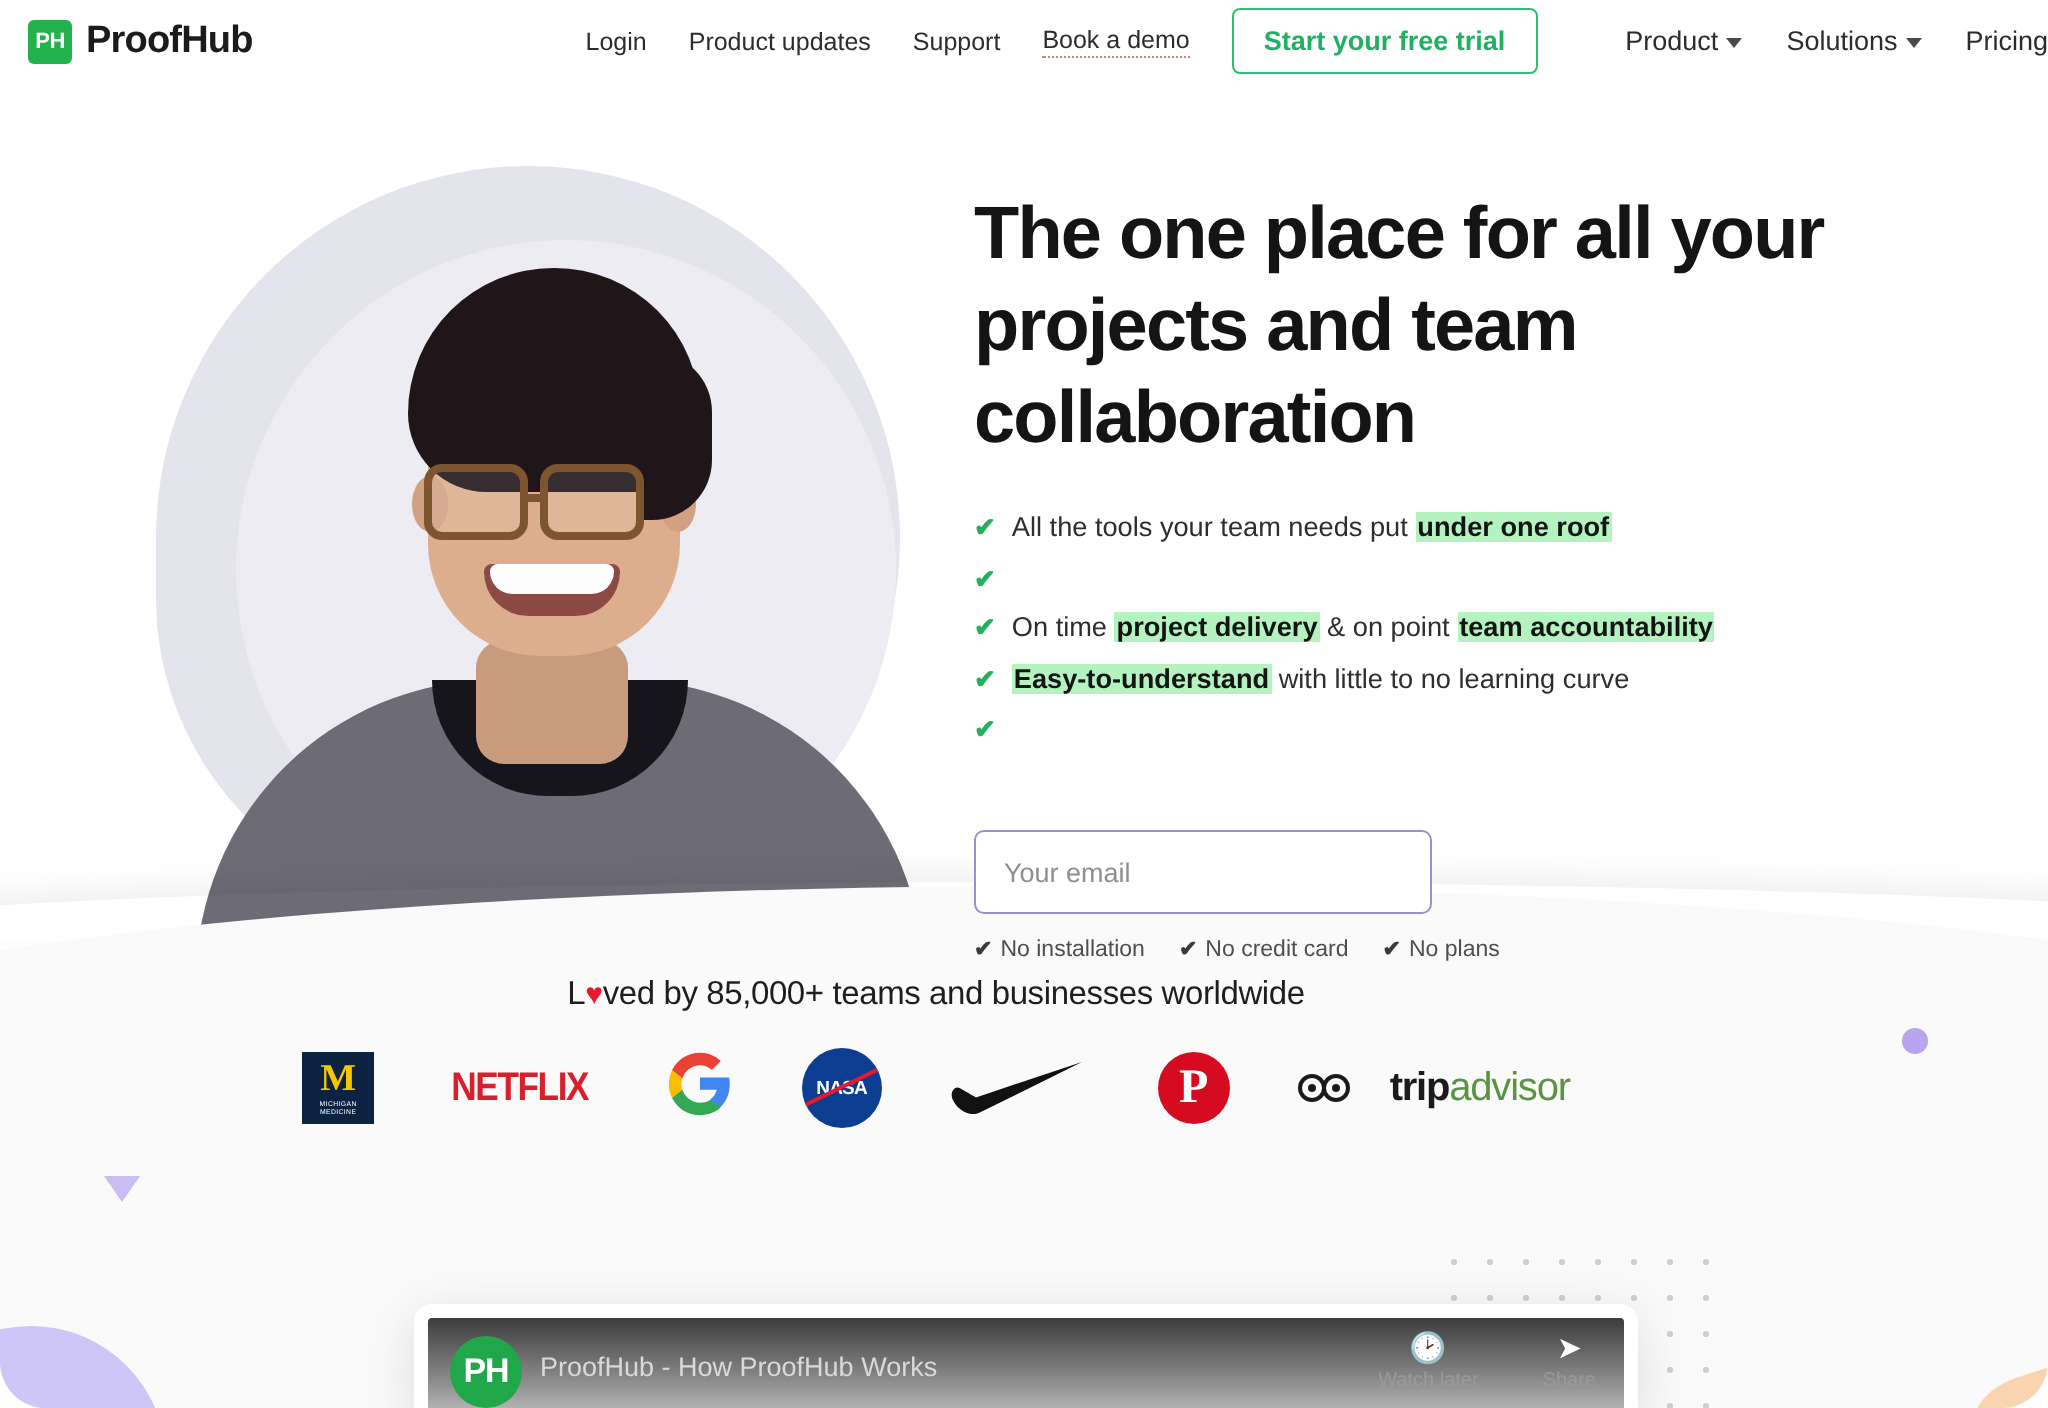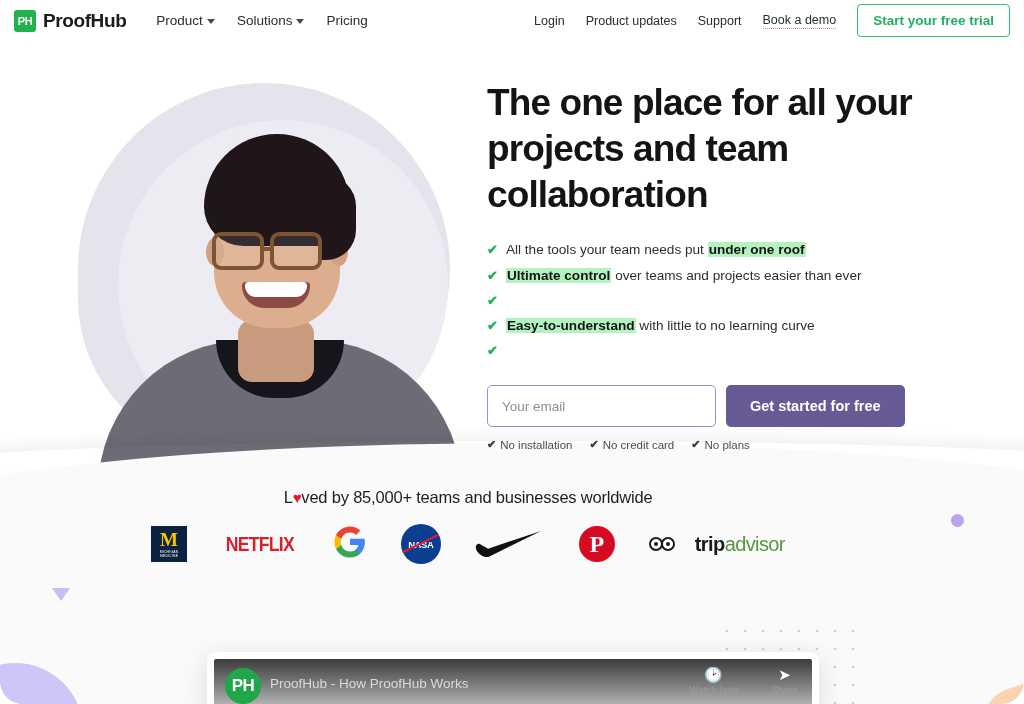--- a/index.html
+++ b/index.html
@@ -134,35 +134,35 @@
     position: absolute; left: 718px; top: 622px; width: 146px; height: 82px; z-index: 11;
     background-image: radial-gradient(#d0d0d6 1.5px, transparent 1.6px);
     background-size: 18px 18px;
   }
   #deco-peach {
     position: absolute; left: 986px; top: 688px; width: 56px; height: 40px; z-index: 11;
     background: #f8cda3; border-radius: 50% 0 50% 0; transform: rotate(-18deg); opacity: .85;
   }
 
   
-  #hero-copy { position: absolute; left: 487px; top: 80px; width: 470px; z-index: 20; }
+  #hero-copy { position: absolute; left: 487px; top: 94px; width: 470px; z-index: 20; }
   #headline {
     font-size: 37px; line-height: 46px; font-weight: bold; letter-spacing: -0.9px;
     color: #141414;
   }
   #bullets { margin-top: 21px; }
   .bullet {
     display: flex; align-items: flex-start; gap: 8px;
     font-size: 13.6px; line-height: 22px; color: #2e2e2e; margin-bottom: 3.5px;
   }
   .check-green { color: #27ae60; font-size: 13px; line-height: 21px; font-weight: bold; }
   .hl { background: #b4f2bf; font-weight: bold; color: #141414; padding: 0 1px; }
 
   
-  #form-row { display: flex; align-items: center; gap: 10px; margin-top: 24px; }
+  #form-row { display: flex; align-items: center; gap: 10px; margin-top: 40px; }
   #email-input {
     width: 229px; height: 42px; border: 1px solid #9b8fd0; border-radius: 5px;
     padding: 0 14px; font-size: 13.5px; color: #333; font-family: "Liberation Sans", sans-serif;
     background: #fff; outline: none;
   }
   #email-input::placeholder { color: #8e8e93; }
   #cta-btn {
     height: 42px; padding: 0 24px; border: none; border-radius: 5px;
     background: #685a95; color: #fff; font-size: 14.5px; font-weight: bold;
     font-family: "Liberation Sans", sans-serif; cursor: pointer;
@@ -276,70 +276,69 @@
   <div id="deco-circle-purple"></div>
   <div id="deco-dotgrid"></div>
   <div id="deco-peach"></div>
 
   <div id="header">
     <div id="brand">
       <div id="brand-mark">PH</div>
       <div id="brand-name">ProofHub</div>
     </div>
 
-    <div id="nav-left">
-      <div class="nav-link">
-        <span>Product</span>
-        <span class="caret"></span>
-      </div>
-      <div class="nav-link">
-        <span>Solutions</span>
-        <span class="caret"></span>
-      </div>
-      <div class="nav-link">
-        <span>Pricing</span>
-      </div>
-    </div>
-
     <div id="nav-right">
       <span class="nav-util">Login</span>
       <span class="nav-util">Product updates</span>
       <span class="nav-util">Support</span>
       <span class="nav-util" id="book-demo">Book a demo</span>
       <button id="trial-btn">Start your free trial</button>
     </div>
+
+    <div id="nav-left">
+      <div class="nav-link">
+        <span>Product</span>
+        <span class="caret"></span>
+      </div>
+      <div class="nav-link">
+        <span>Solutions</span>
+        <span class="caret"></span>
+      </div>
+      <div class="nav-link">
+        <span>Pricing</span>
+      </div>
+    </div>
   </div>
 
   <div id="hero-copy">
     <h1 id="headline">The one place for all your projects and team collaboration</h1>
 
     <div id="bullets">
       <div class="bullet">
         <span class="check-green">✔</span>
         <span><span>All the tools your team needs put </span><span class="hl">under one roof</span><span></span></span>
       </div>
       <div class="bullet">
         <span class="check-green">✔</span>
-        <span><span class="hl">Ultimate control</span><span> over teams and projects easier than ever</span></span>
       </div>
       <div class="bullet">
         <span class="check-green">✔</span>
+        <span><span>On time </span><span class="hl">project delivery</span><span> &amp; on point </span><span class="hl">team accountability</span></span>
       </div>
       <div class="bullet">
         <span class="check-green">✔</span>
         <span><span class="hl">Easy-to-understand</span><span> with little to no learning curve</span></span>
       </div>
       <div class="bullet">
         <span class="check-green">✔</span>
       </div>
     </div>
 
     <div id="form-row">
       <input id="email-input" type="text" placeholder="Your email" style="">
-      <button id="cta-btn">Get started for free</button>
     </div>
 
     <div id="assurances">
       <div class="assurance">
         <span class="check-dark">✔</span>
         <span>No installation</span>
       </div>
       <div class="assurance">
         <span class="check-dark">✔</span>
         <span>No credit card</span>

